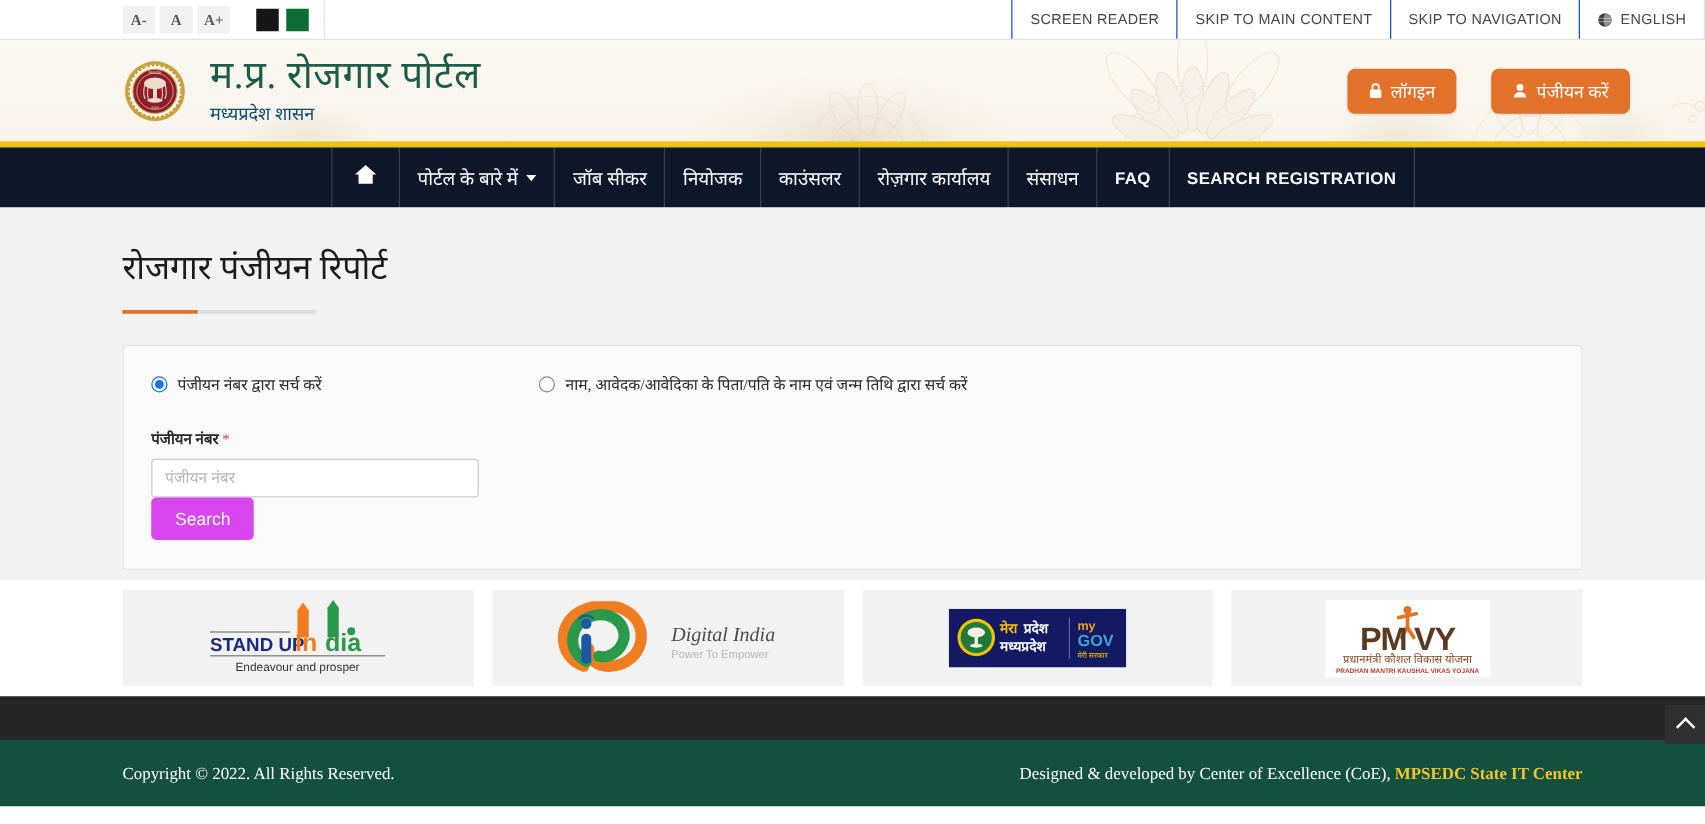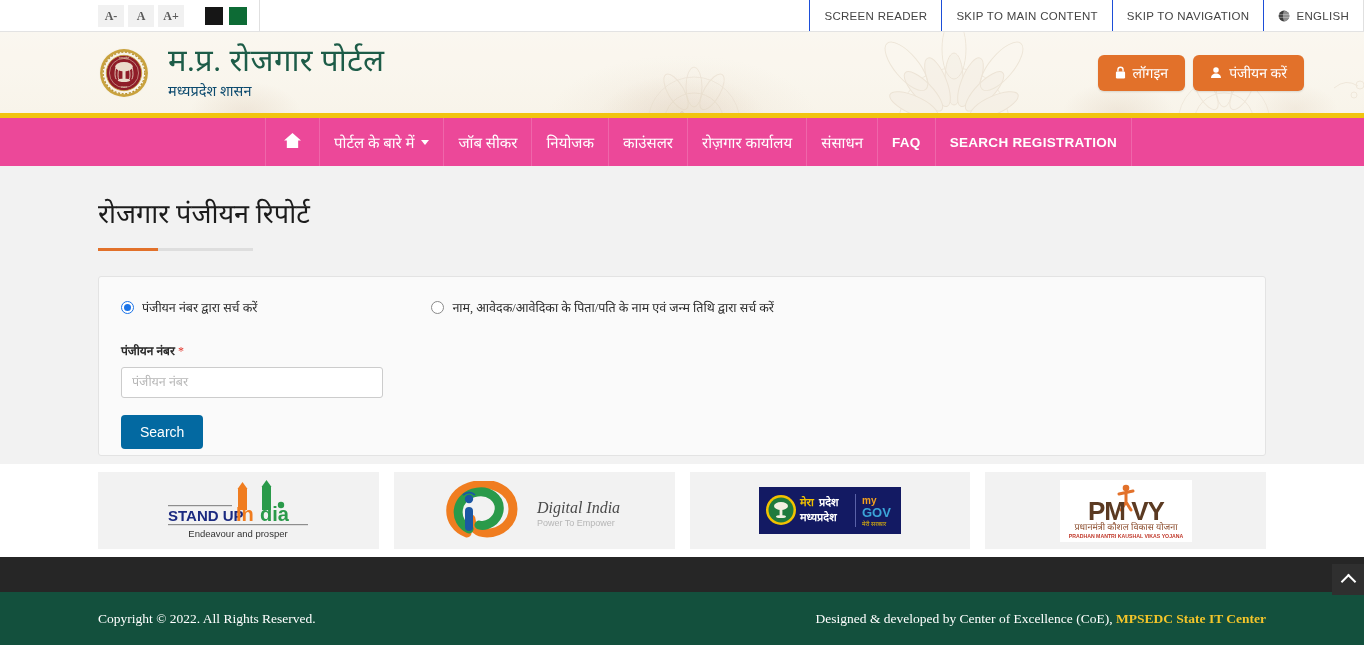--- a/index.html
+++ b/index.html
@@ -111,41 +111,41 @@
     line-height: 1.05;
     letter-spacing: .4px;
   }
   .brand-sub {
     font-family: "Liberation Serif", "DejaVu Serif", serif;
     font-size: 14.5px;
     color: #0c4a6e;
     margin-top: 3px;
   }
   .header-actions {
-    margin-left:auto; display:flex; gap:8px;
+    margin-left:auto; display:flex; gap:28px;
   }
   .btn-pill {
     background: #e2712a;
     color: #fff;
     border: none;
     border-radius: 6px;
     padding: 0 17px;
     height: 36px;
     display:flex; align-items:center; gap:7px;
     font-size: 14px;
     cursor:pointer;
     font-family: "Liberation Serif","DejaVu Sans", serif;
     box-shadow: 0 1px 2px rgba(0,0,0,.12);
   }
   .btn-pill svg { display:block; }
 
   
   .navbar {
     height: 49px;
-    background: #ec4899;
+    background: #0f172a;
     display: flex;
     align-items: stretch;
     padding-left: 265px;
     border-top: 1px solid #f1c40f;
   }
   .nav-item {
     display:flex; align-items:center;
     padding: 0 14px;
     color:#fff;
     font-size: 15px;
@@ -234,22 +234,21 @@
     border-radius: 3px;
     padding: 0 10px;
     font-size: 12.5px;
     color:#333;
     background:#fff;
     font-family:"Liberation Serif","DejaVu Sans", serif;
     outline:none;
   }
   .text-input::placeholder { color:#b7b7b7; }
   .btn-search {
-    margin-top: 17px;
-    background:#0369a1;
+    background:#d946ef;
     color:#fff; border:none; border-radius:4px;
     height: 34px; padding: 0 19px;
     font-size: 14px; cursor:pointer;
     font-family:"Liberation Sans", sans-serif;
   }
 
   
   .logostrip {
     background:#fff;
     height: 93px;

